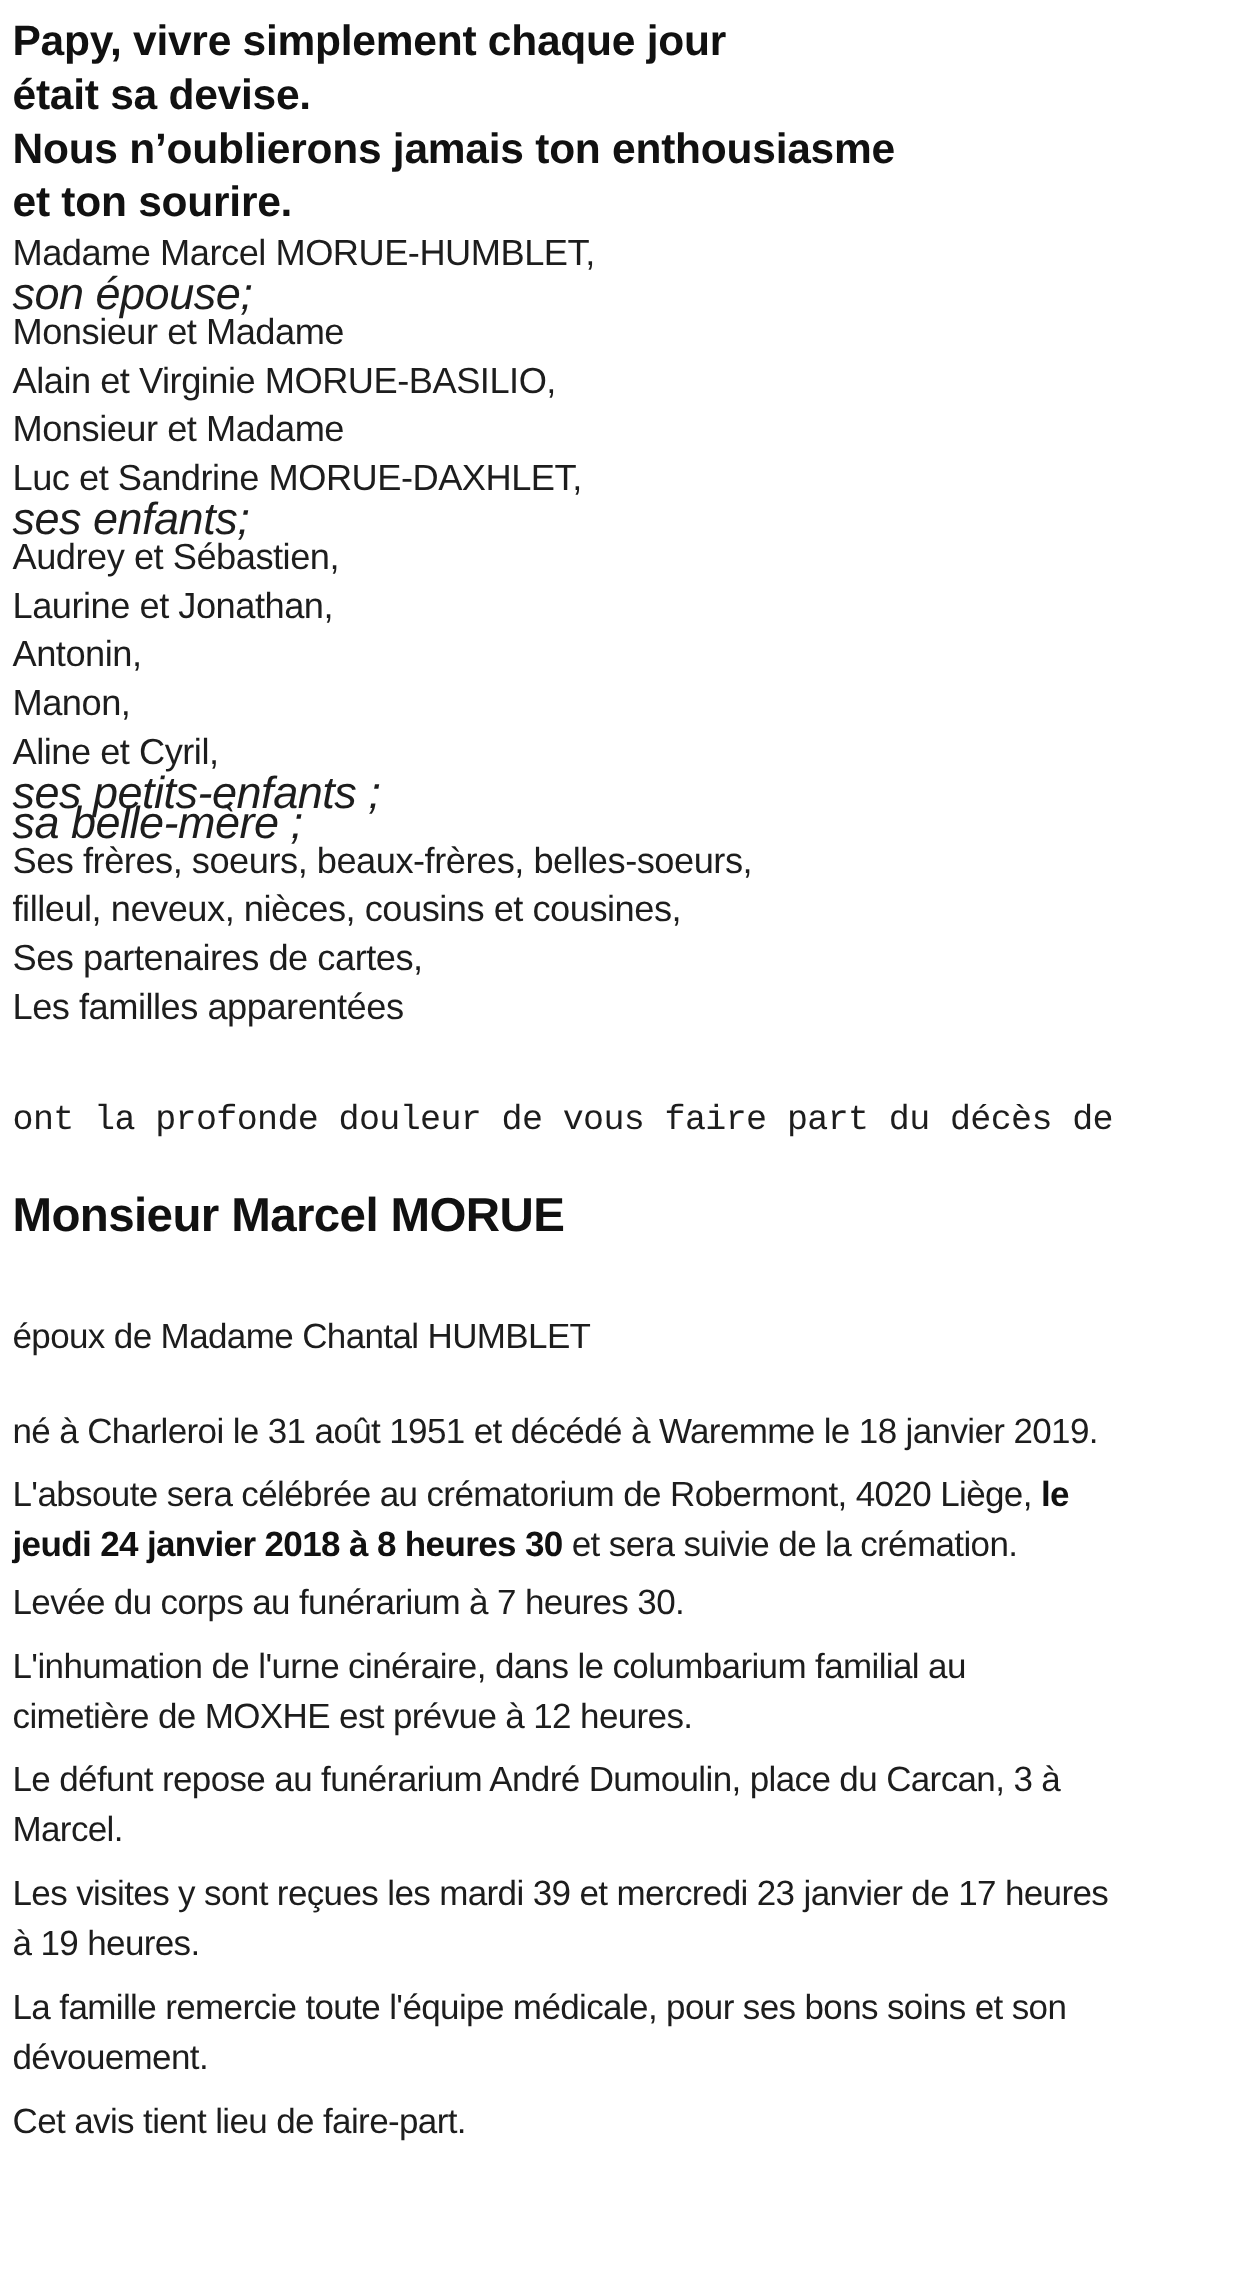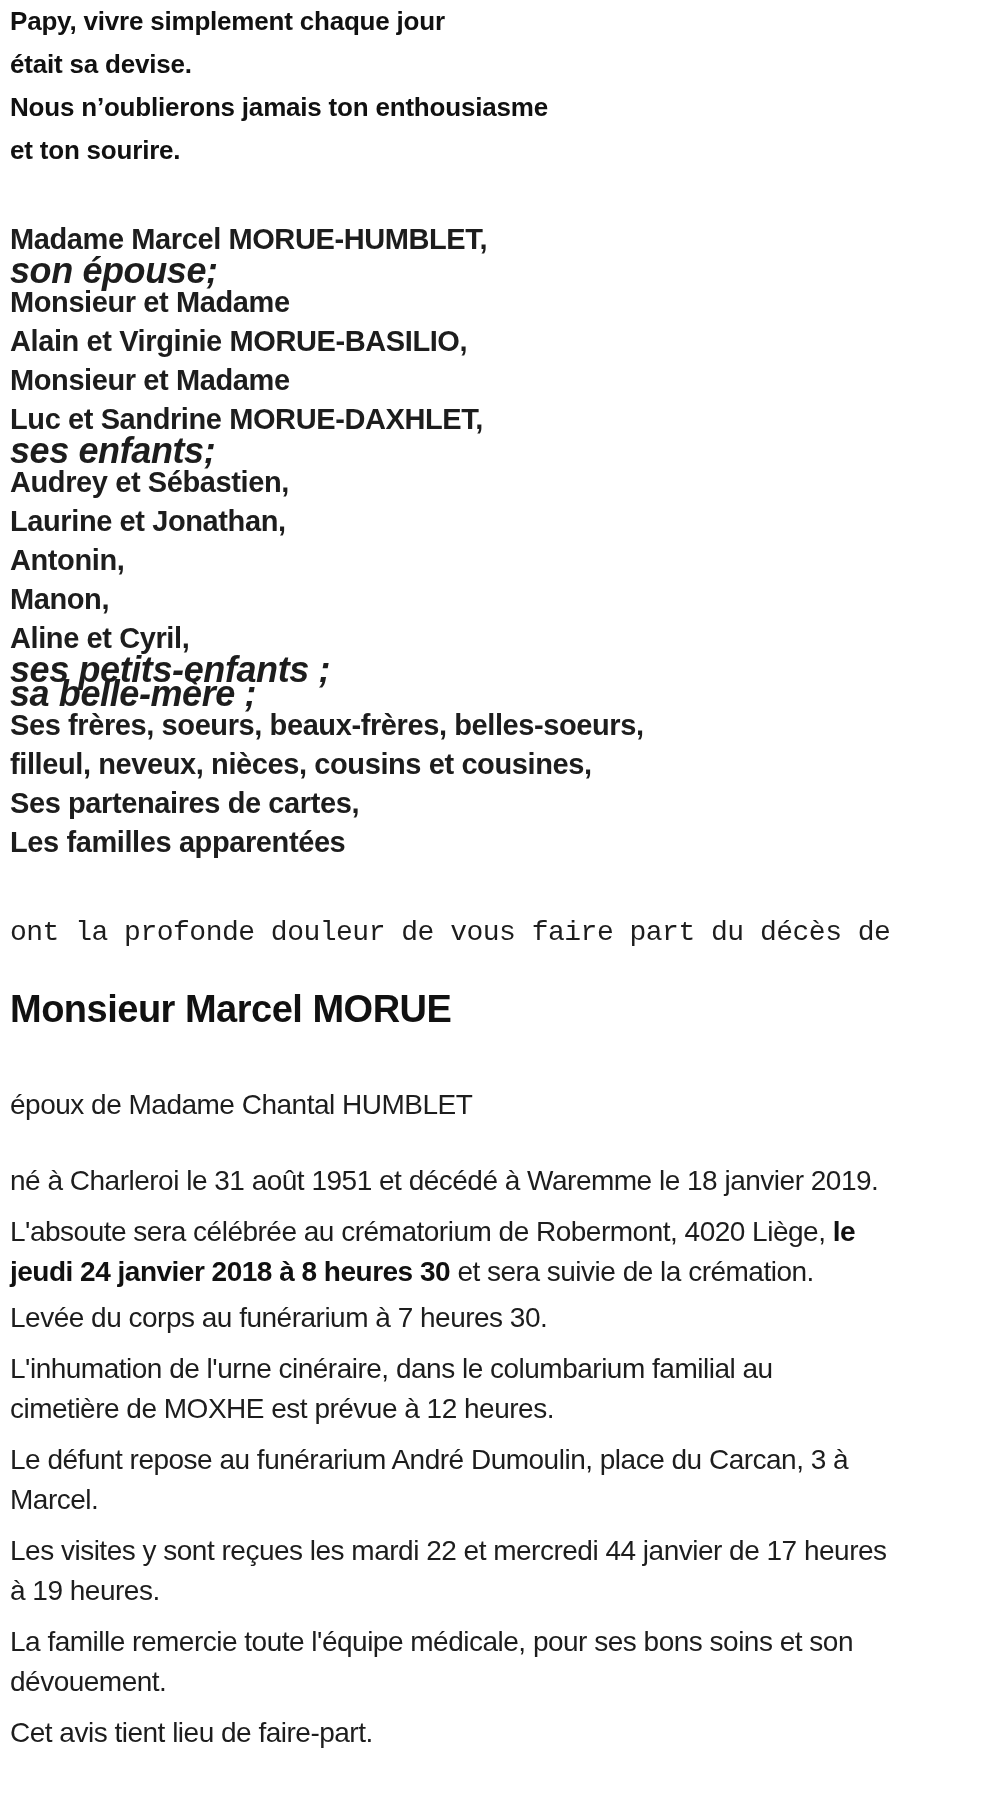--- a/index.html
+++ b/index.html
@@ -13,34 +13,33 @@
     background:var(--paper);
     color:var(--ink);
     font-family:"Liberation Sans", sans-serif;
     overflow:hidden;
   }
   .doc{padding:0 4px 0 10px;}
   .line{white-space:nowrap;}
 
   
   .intro{
-    padding-top:0;
+    padding-top:12px;
     font-weight:bold;
-    font-size:26px;
+    font-size:34px;
     line-height:43px;
     letter-spacing:-0.2px;
     color:var(--ink-strong);
   }
 
   
   .mourners{
-    margin-top:48px;
     font-size:29px;
     letter-spacing:-0.4px;
-    font-weight:700;
+    font-weight:400;
   }
   .row-name{line-height:39px;}
   .row-relation{
     line-height:24px;
     font-size:36px;
     font-style:italic;
     text-align:left;
   }
 
   .announce{
@@ -132,21 +131,21 @@
     <div class="line">L'inhumation de l'urne cinéraire, dans le columbarium familial au</div>
     <div class="line">cimetière de MOXHE est prévue à 12 heures.</div>
   </div>
 
   <div class="para">
     <div class="line">Le défunt repose au funérarium André Dumoulin, place du Carcan, 3 à</div>
     <div class="line">Marcel.</div>
   </div>
 
   <div class="para">
-    <div class="line">Les visites y sont reçues les mardi 22 et mercredi 44 janvier de 17 heures</div>
+    <div class="line">Les visites y sont reçues les mardi 39 et mercredi 23 janvier de 17 heures</div>
     <div class="line">à 19 heures.</div>
   </div>
 
   <div class="para">
     <div class="line">La famille remercie toute l'équipe médicale, pour ses bons soins et son</div>
     <div class="line">dévouement.</div>
   </div>
 
   <div class="para line">Cet avis tient lieu de faire-part.</div>
 

